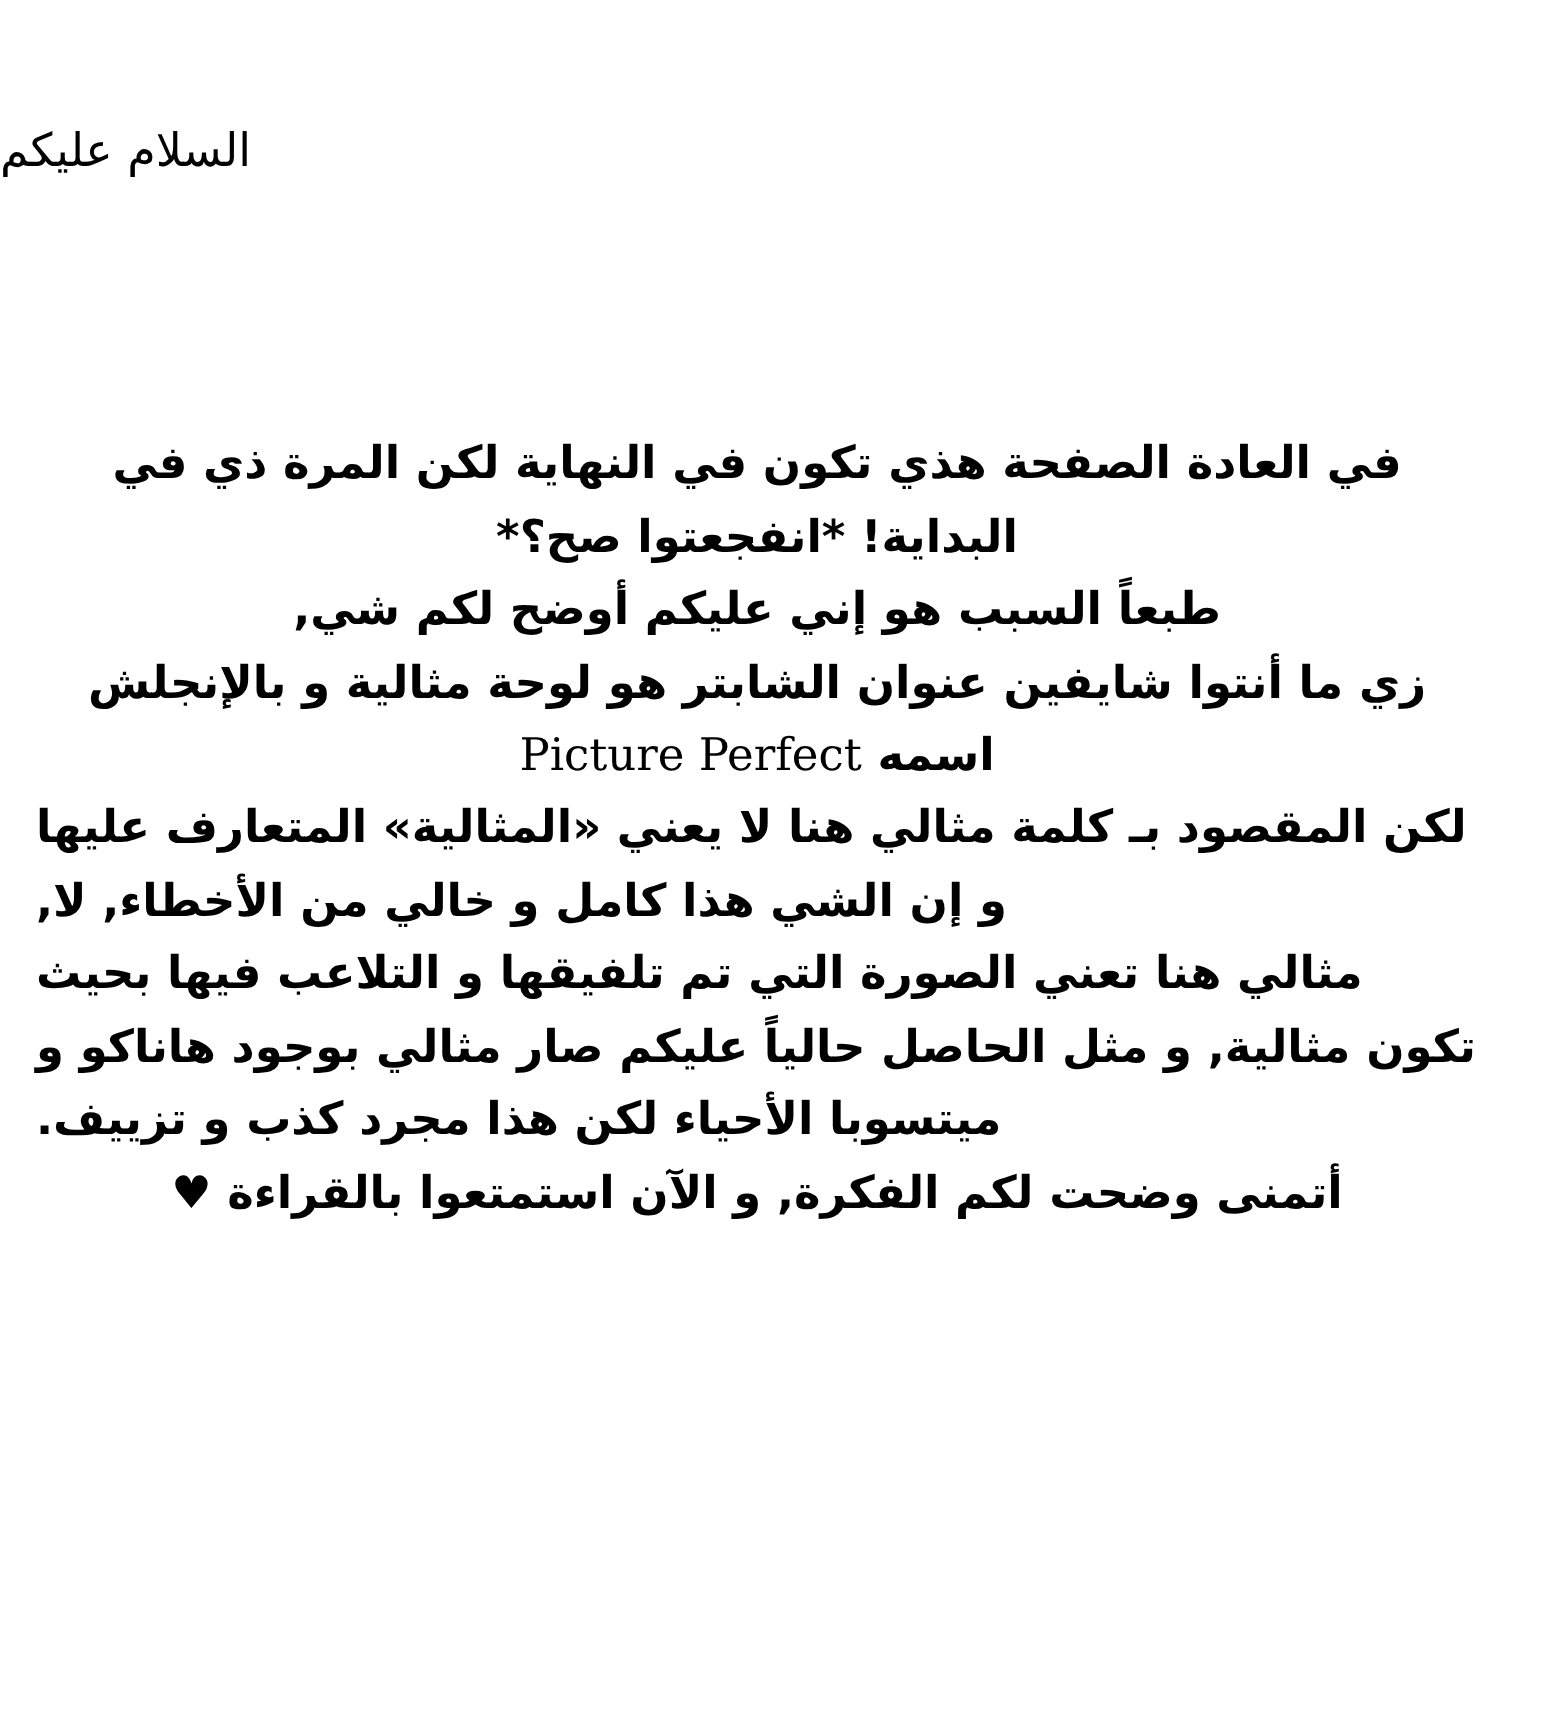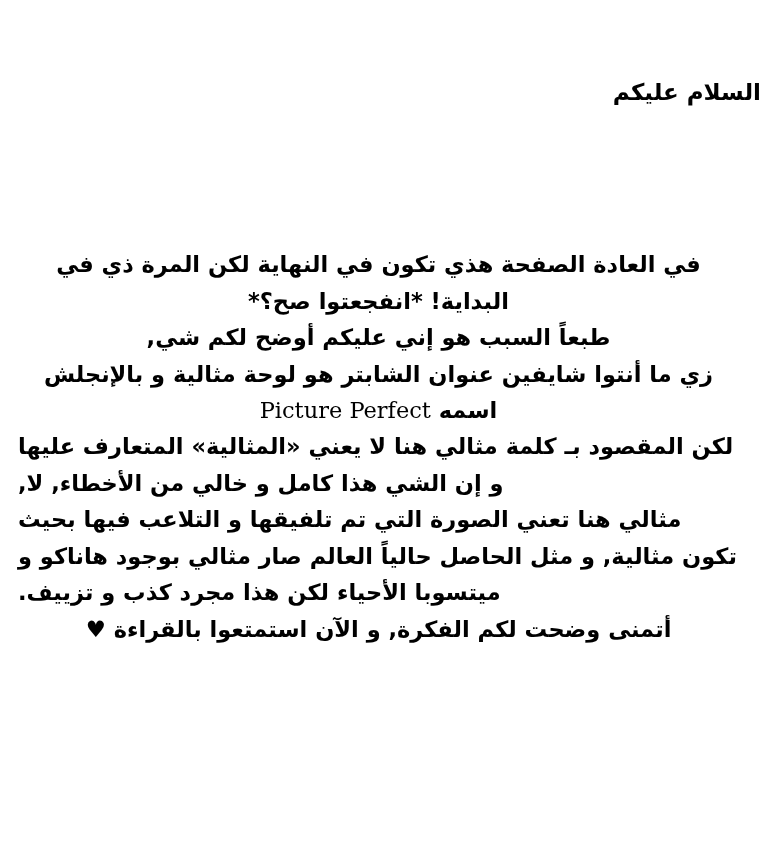--- a/index.html
+++ b/index.html
@@ -15,27 +15,27 @@
     overflow: hidden;
   }
   .page {
     width: 777px;
     height: 855px;
     box-sizing: border-box;
     position: relative;
     direction: rtl;
   }
   .greeting {
-    text-align: right;
+    text-align: left;
     font-size: 23px;
     line-height: 1.4;
-    margin: 16px;
+    margin: 0;
     padding-top: 60px;
     font-family: "DejaVu Sans", "Liberation Sans", sans-serif;
-    font-weight: 700;
+    font-weight: 400;
   }
   .body-block {
     margin: 0;
     padding: 122px 38px 0 18px;
     text-align: center;
     font-size: 22.5px;
     line-height: 1.62;
     font-family: "DejaVu Sans", "Liberation Sans", sans-serif;
     font-weight: 700;
     letter-spacing: 0px;
@@ -67,18 +67,18 @@
 
     <div class="para">طبعاً السبب هو إني عليكم أوضح لكم شي,</div>
 
     <div class="para">
       <span>زي ما أنتوا شايفين عنوان الشابتر هو لوحة مثالية و بالإنجلش اسمه</span>
       <span class="latin">Picture Perfect</span>
     </div>
 
     <div class="para justify">لكن المقصود بـ كلمة مثالي هنا لا يعني «المثالية» المتعارف عليها و إن الشي هذا كامل و خالي من الأخطاء, لا,</div>
 
-    <div class="para justify">مثالي هنا تعني الصورة التي تم تلفيقها و التلاعب فيها بحيث تكون مثالية, و مثل الحاصل حالياً العالم صار مثالي بوجود هاناكو و ميتسوبا الأحياء لكن هذا مجرد كذب و تزييف.</div>
+    <div class="para justify">مثالي هنا تعني الصورة التي تم تلفيقها و التلاعب فيها بحيث تكون مثالية, و مثل الحاصل حالياً عليكم صار مثالي بوجود هاناكو و ميتسوبا الأحياء لكن هذا مجرد كذب و تزييف.</div>
 
     <div class="para">أتمنى وضحت لكم الفكرة, و الآن استمتعوا بالقراءة ♥</div>
 
   </div>
 </div>
 
 </body></html>

